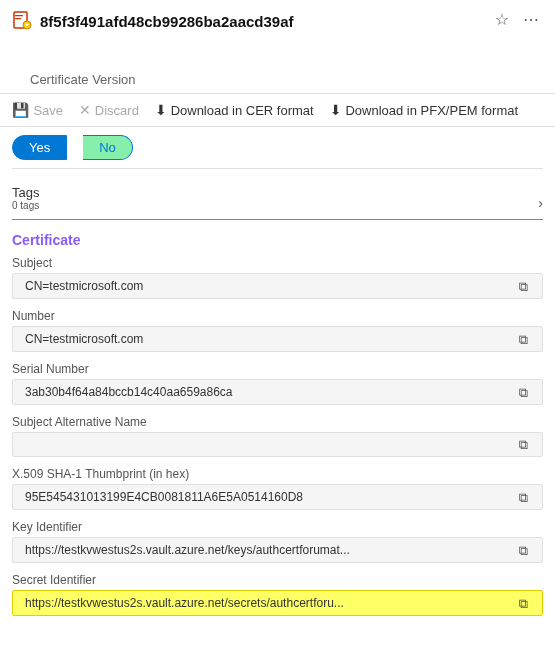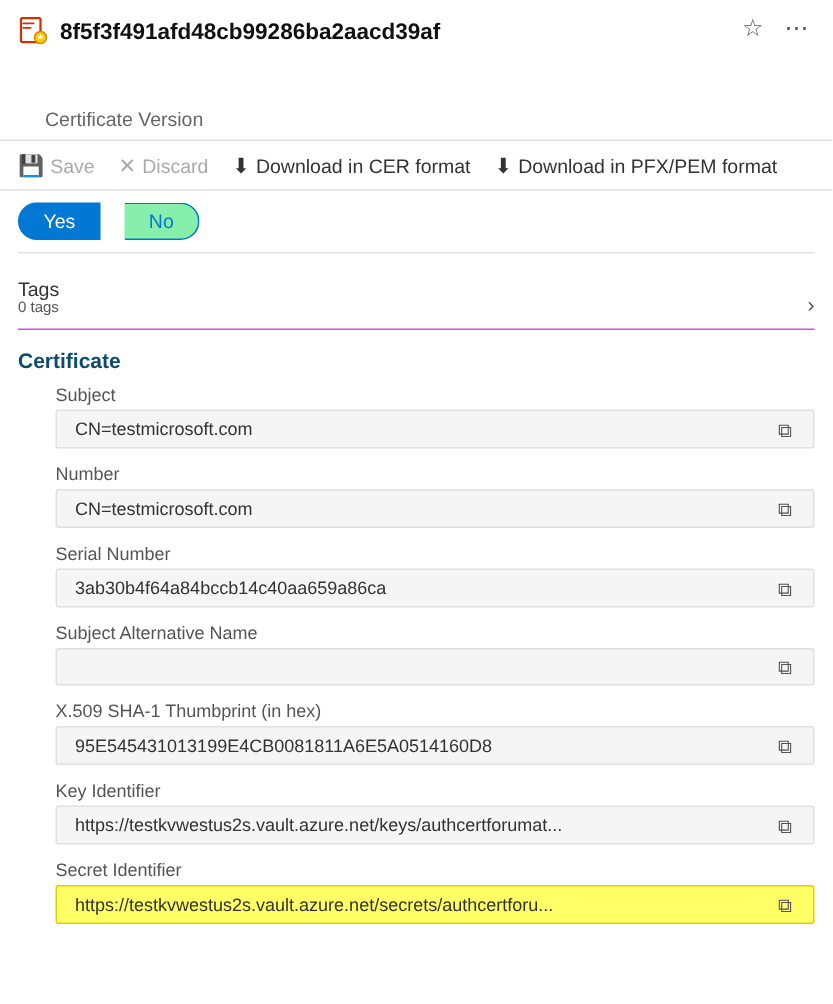--- a/index.html
+++ b/index.html
@@ -138,26 +138,25 @@
       font-size: 10px;
       color: #555;
     }
     .tags-chevron {
       color: #555;
       font-size: 14px;
     }
     .section-title {
       font-size: 14px;
       font-weight: 600;
-      color: #0c4a6e;
+      color: #8b5cf6;
       margin-bottom: 8px;
     }
     .field-group {
       margin-bottom: 10px;
-      margin-left: 25px;
     }
     .field-label {
       font-size: 12px;
       color: #555;
       margin-bottom: 3px;
     }
     .field-input {
       display: flex;
       align-items: center;
       background: #f5f5f5;

